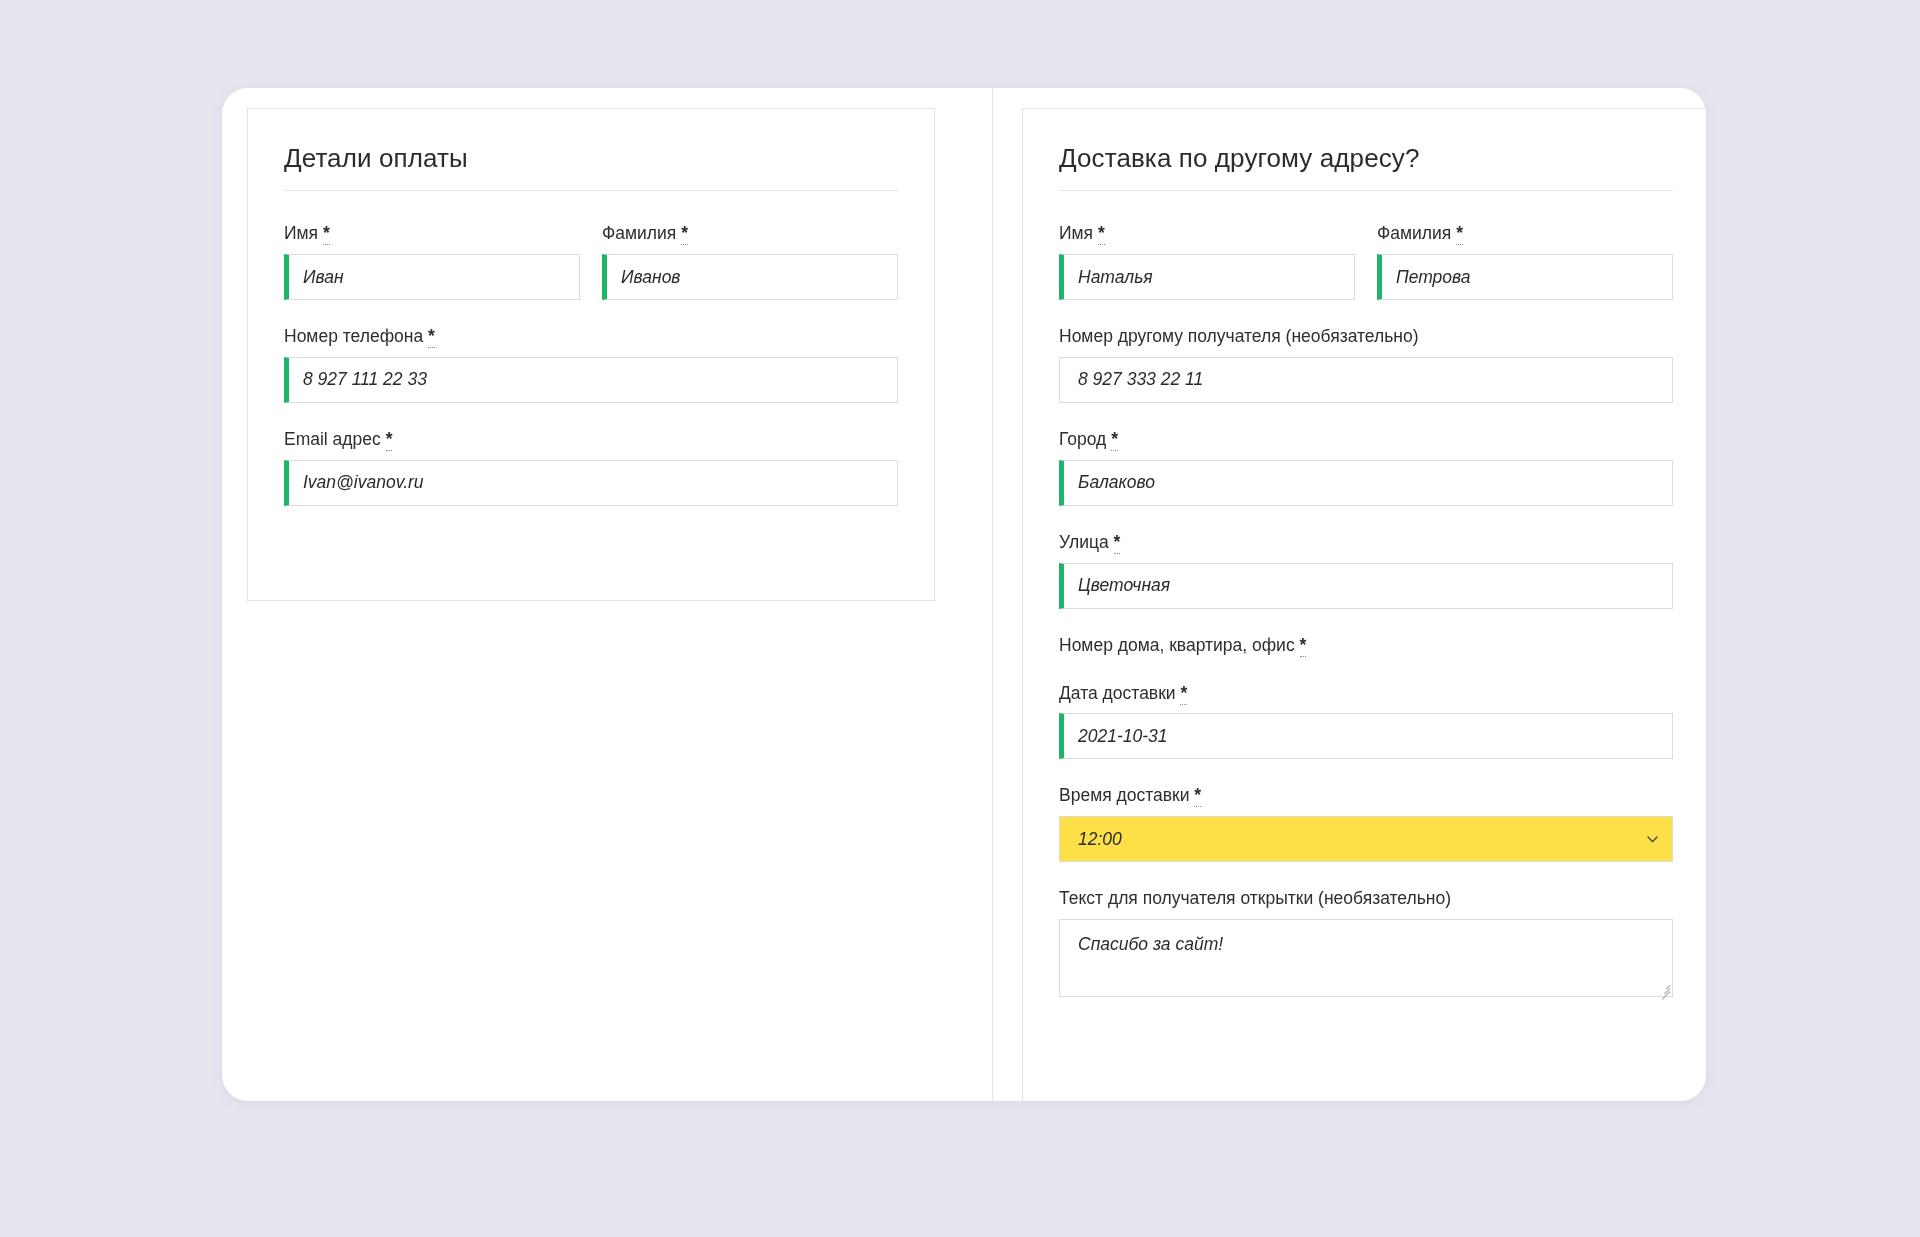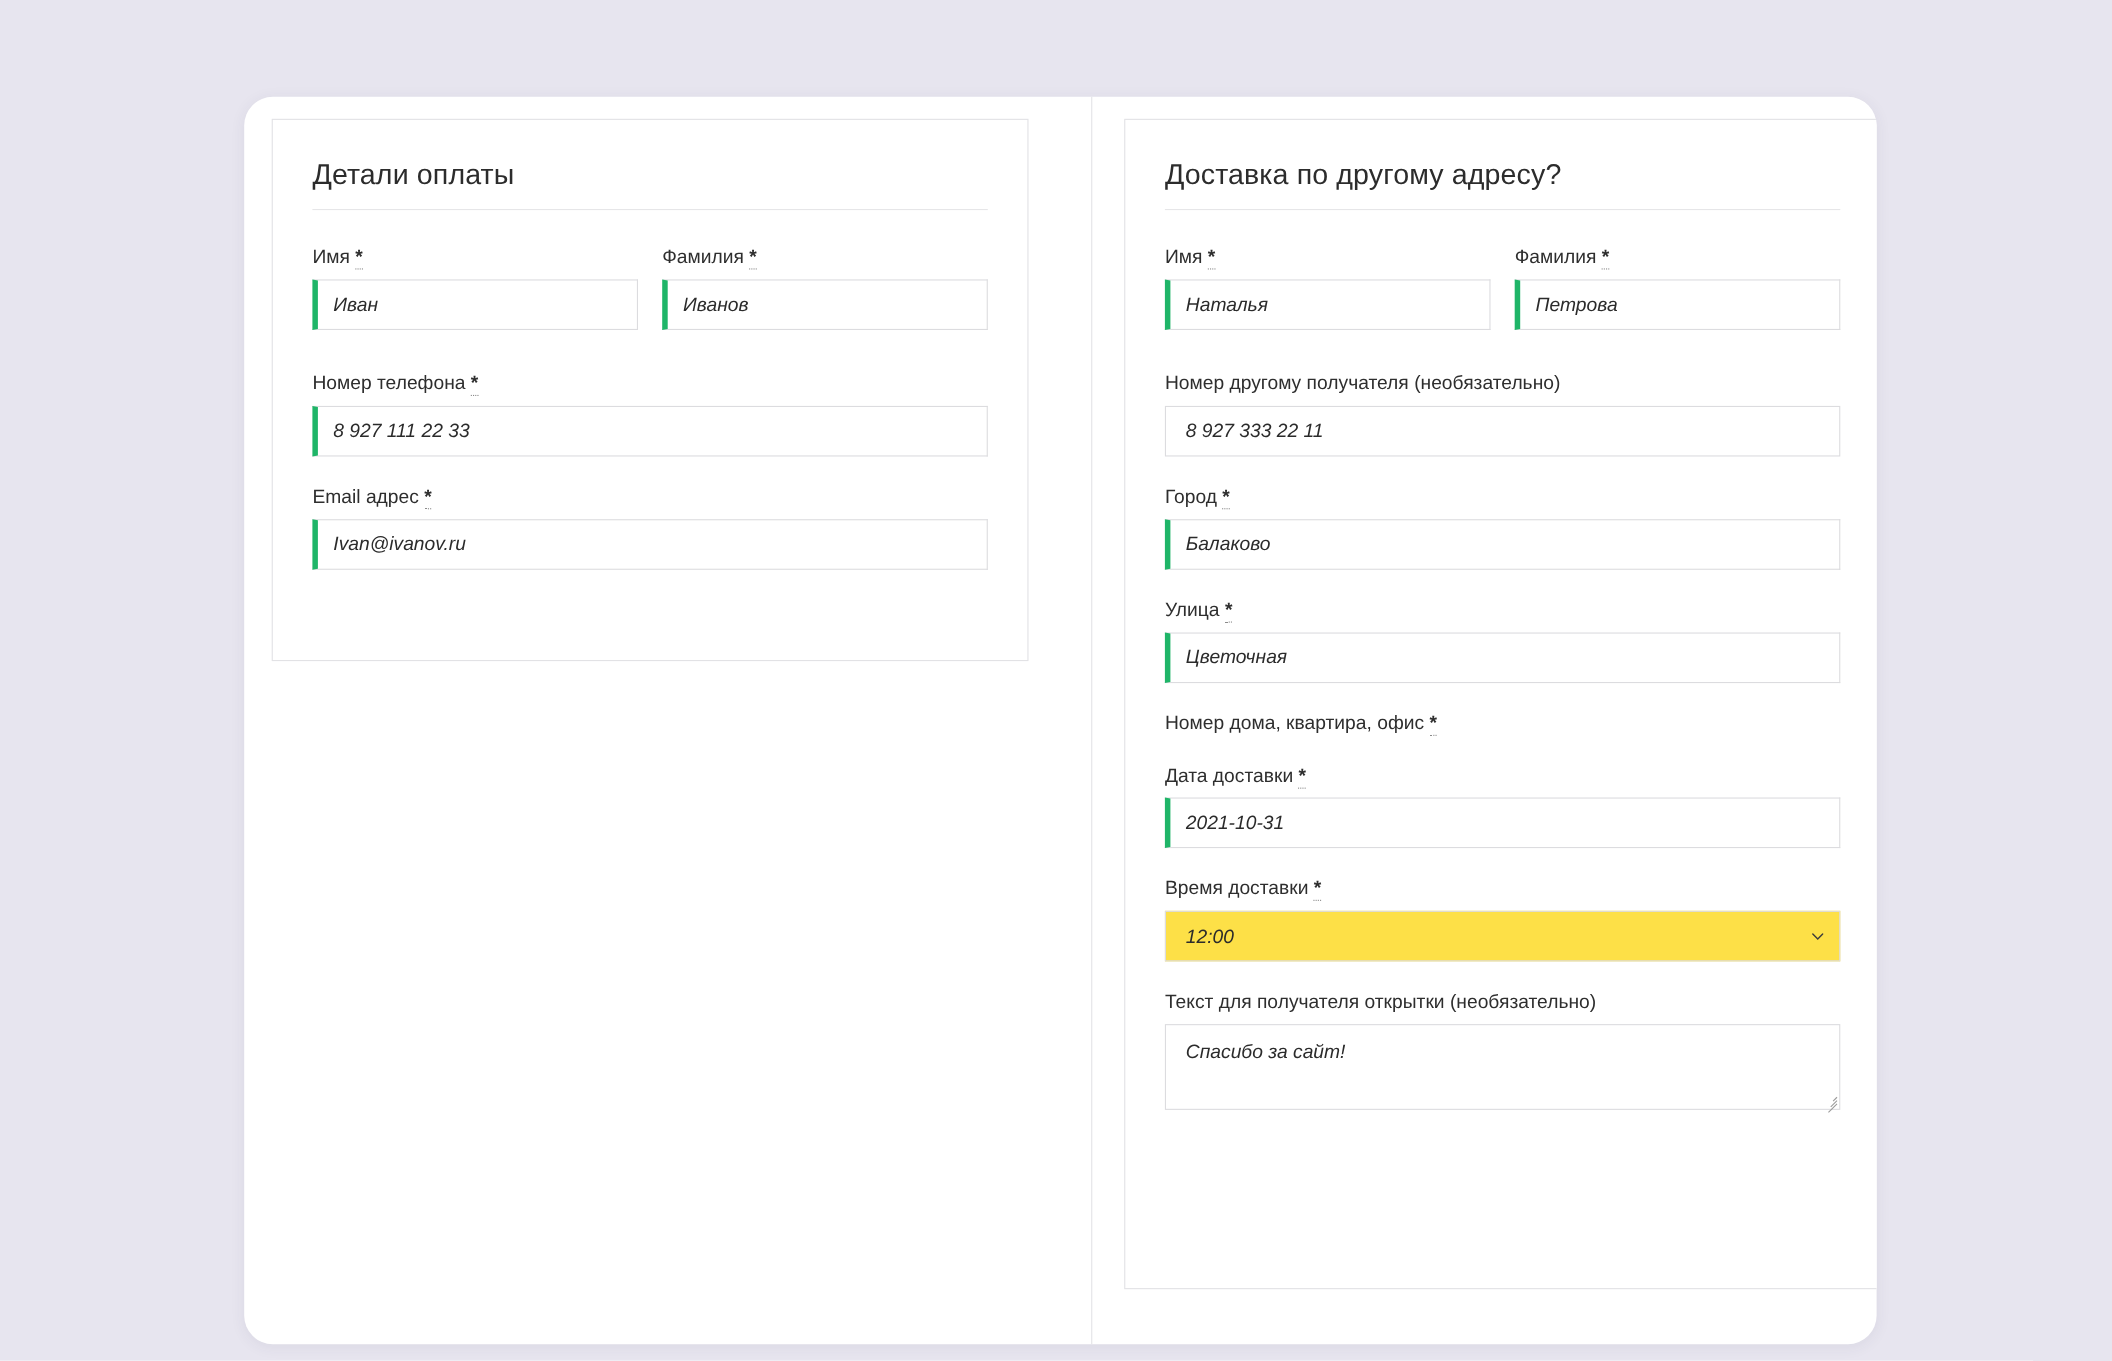--- a/index.html
+++ b/index.html
@@ -13,21 +13,21 @@
     font-family: "Liberation Sans", sans-serif;
     -webkit-font-smoothing: antialiased;
   }
 
   
   .page-shell {
     position: absolute;
     left: 222px;
     top: 88px;
     width: 1484px;
-    height: 1134px;
+    height: 1013px;
     background: #ffffff;
     border-radius: 26px;
     box-shadow: 0 2px 14px rgba(60,50,90,0.07);
     overflow: hidden;
   }
 
   .checkout-columns {
     position: absolute;
     left: 0; top: 0;
     width: 100%; height: 100%;
@@ -176,21 +176,21 @@
 
   
   .row-2 {
     display: flex;
     gap: 22px;
     margin-bottom: 26px;
   }
   .row-2 > .field {
     flex: 1 1 0;
     min-width: 0;
-    margin-bottom: 12px;
+    margin-bottom: 0;
   }
 </style>
 </head>
 <body>
 
 <div class="page-shell">
   <div class="checkout-columns">
 
     <div class="col-left">
       <section class="panel panel-billing">

